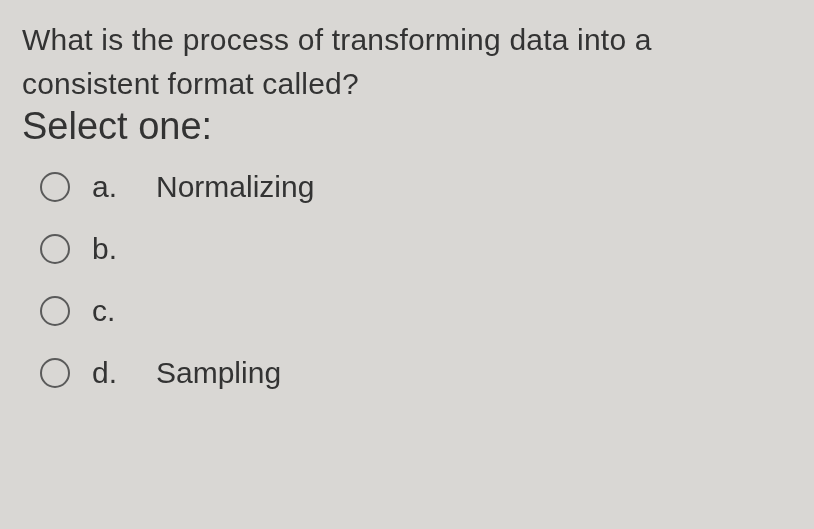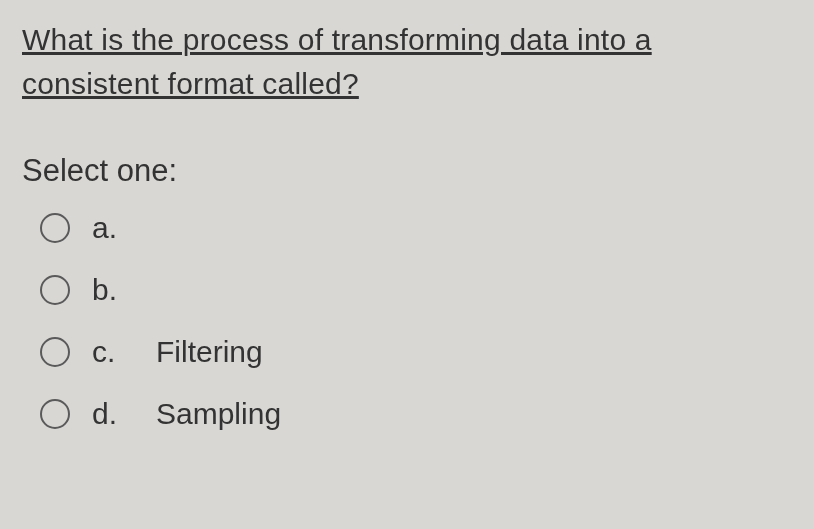--- a/index.html
+++ b/index.html
@@ -13,26 +13,24 @@
       background: #d9d7d4;
       font-family: Arial, Helvetica, sans-serif;
       color: #333333;
       padding: 18px 22px;
       position: relative;
     }
     .question-text {
       font-size: 30px;
       line-height: 1.45;
       color: #333333;
-      margin-bottom: 48px;
       letter-spacing: 0.2px;
-      text-decoration: underline;
     }
     .prompt {
-      font-size: 31px;
+      font-size: 38px;
       color: #333333;
       margin-bottom: 22px;
     }
     .options {
       display: flex;
       flex-direction: column;
       gap: 28px;
       padding-left: 18px;
     }
     .option {
@@ -64,28 +62,28 @@
 <body>
 
 <div class="question-text">What is the process of transforming data into a consistent format called?</div>
 
 <div class="prompt">Select one:</div>
 
 <div class="options">
   <label class="option">
     <span class="radio"></span>
     <span class="option-letter">a.</span>
+    <span class="option-text">Normalizing</span>
   </label>
   <label class="option">
     <span class="radio"></span>
     <span class="option-letter">b.</span>
   </label>
   <label class="option">
     <span class="radio"></span>
     <span class="option-letter">c.</span>
-    <span class="option-text">Filtering</span>
   </label>
   <label class="option">
     <span class="radio"></span>
     <span class="option-letter">d.</span>
     <span class="option-text">Sampling</span>
   </label>
 </div>
 
 </body></html>

